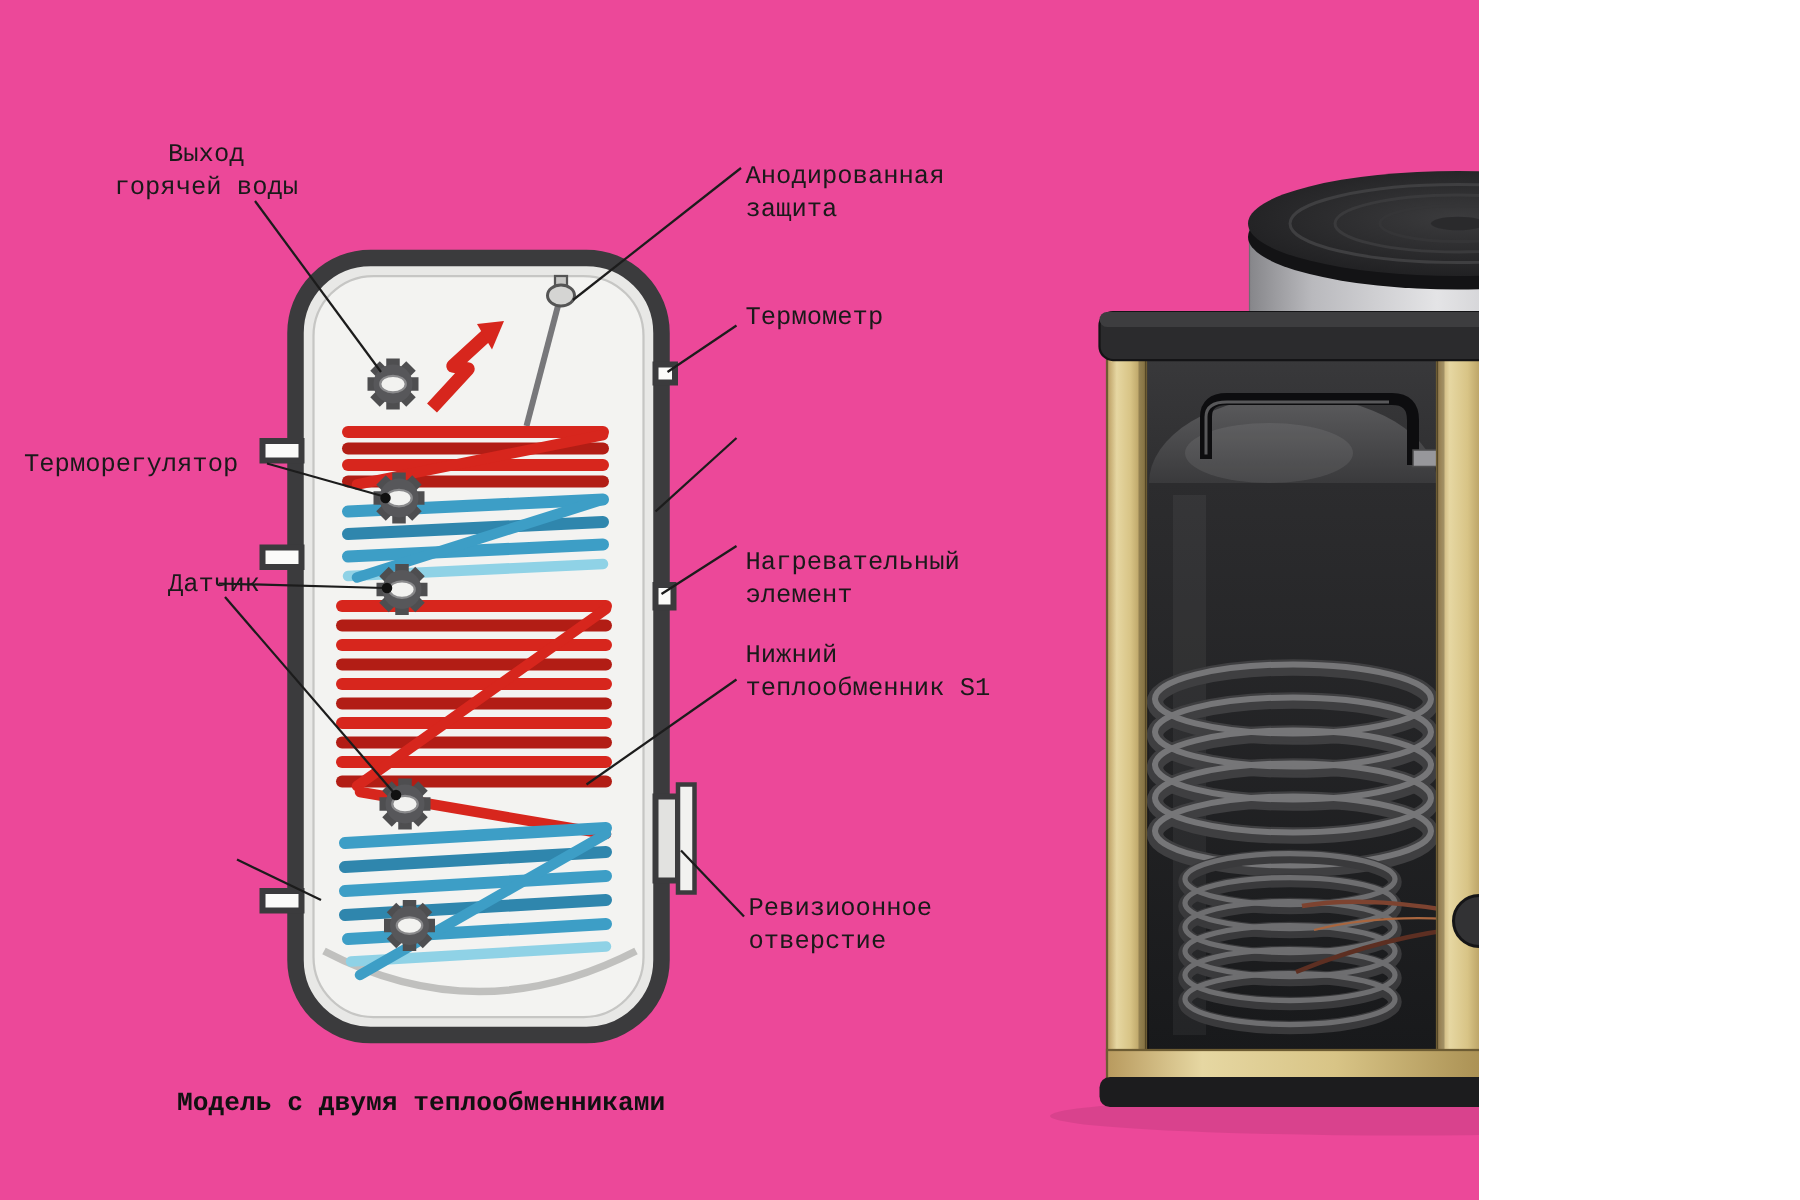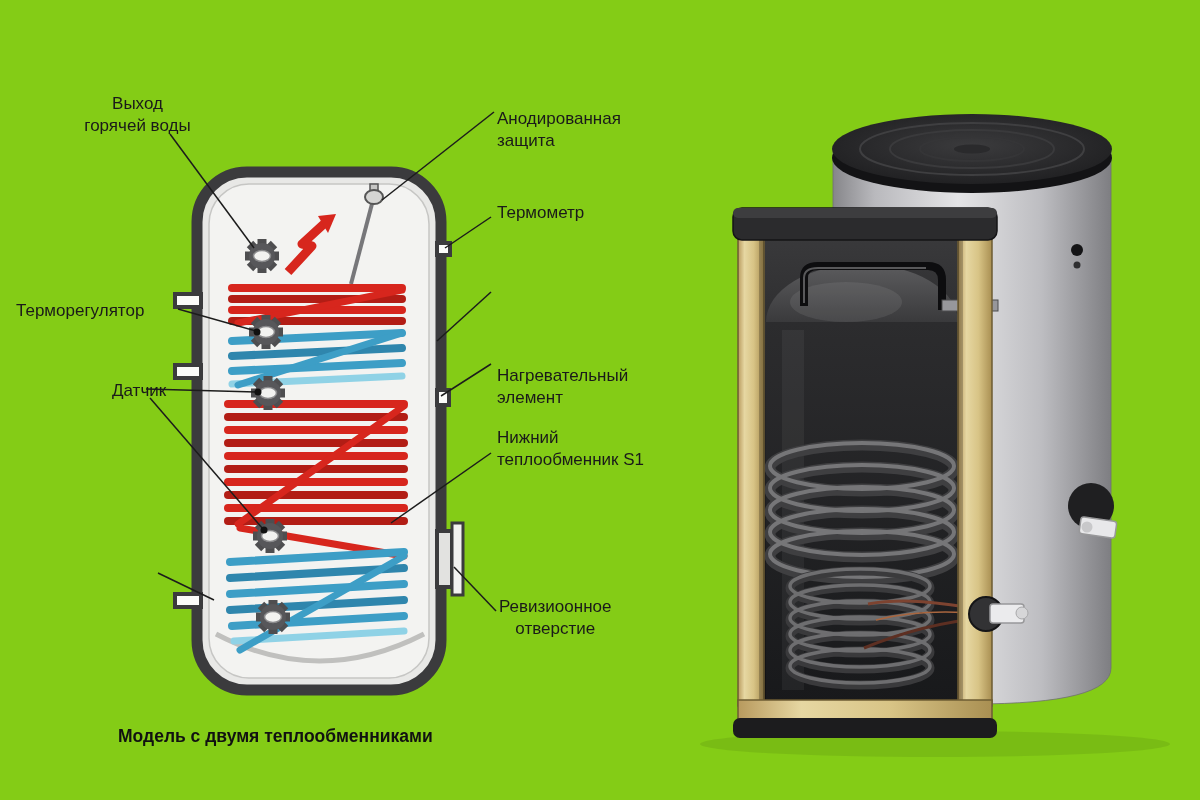--- a/index.html
+++ b/index.html
@@ -1,17 +1,17 @@
 <!DOCTYPE html>
 <html><head>
 <meta charset="utf-8">
 <style>
   html,body{margin:0;padding:0;background:#ffffff;}
-  .canvas{position:relative;width:1200px;height:800px;background:#84cc16;overflow:hidden;
-          font-family:Liberation Sans, sans-serif;}
+  .canvas{position:relative;width:986px;height:800px;background:#ec4899;overflow:hidden;
+          font-family:Liberation Mono, monospace;}
   .art{position:absolute;left:0;top:0;}
   .label{position:absolute;font-size:17px;line-height:1.3;color:#1a1a1a;white-space:pre-line;}
   .label.center{text-align:center;}
   .caption{position:absolute;font-size:17.5px;font-weight:bold;color:#111;text-align:right;}
 </style>
 </head>
 <body>
 
 <div class="canvas">
 
@@ -248,17 +248,17 @@
 элемент</div>
 
   <div class="label" style="left:497px;top:427px;">Нижний
 теплообменник S1</div>
 
   <div class="label" style="left:16px;top:300px;">Терморегулятор</div>
 
   <div class="label" style="left:72px;top:380px;margin-left:40px;">Датчик</div>
 
 
-  <div class="label" style="left:499px;top:596px;text-align:center;">Ревизиоонное
+  <div class="label" style="left:499px;top:596px;">Ревизиоонное
 отверстие</div>
 
   <div class="caption" style="left:118px;top:726px;">Модель с двумя теплообменниками</div>
 </div>
 
 </body></html>

